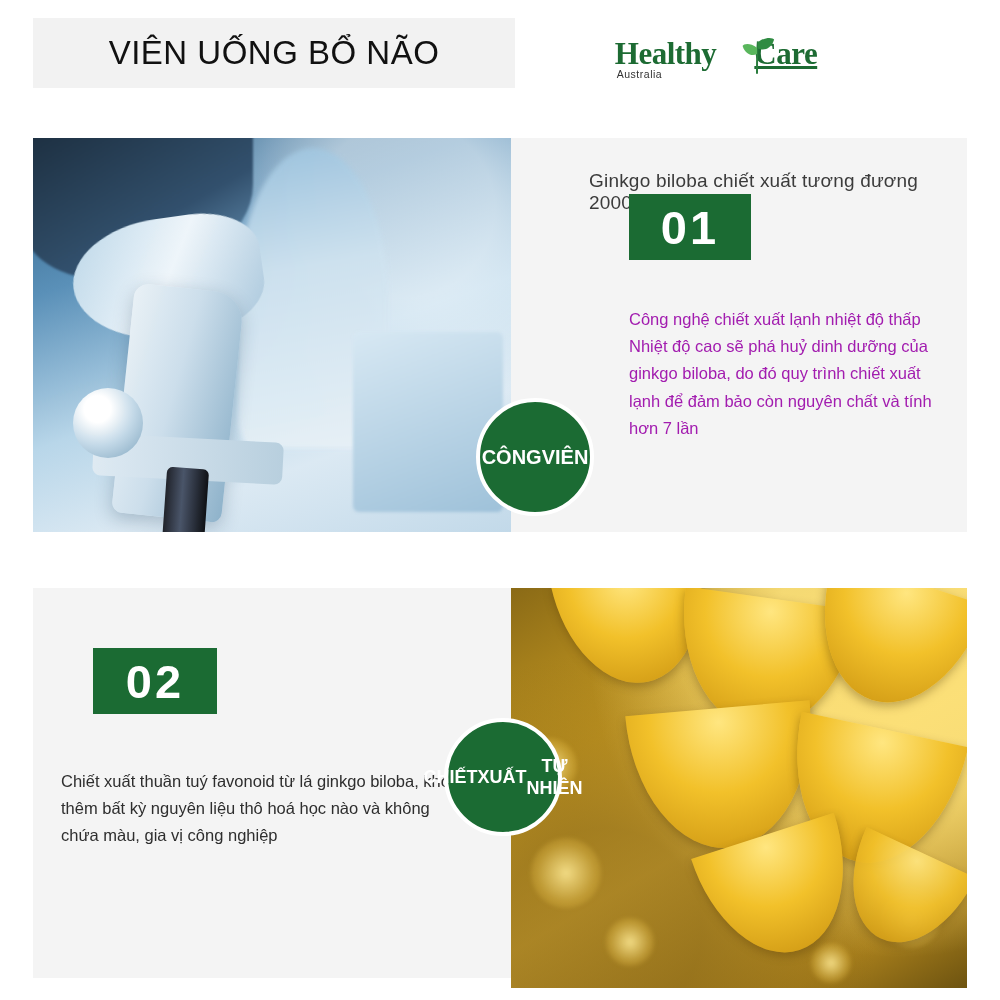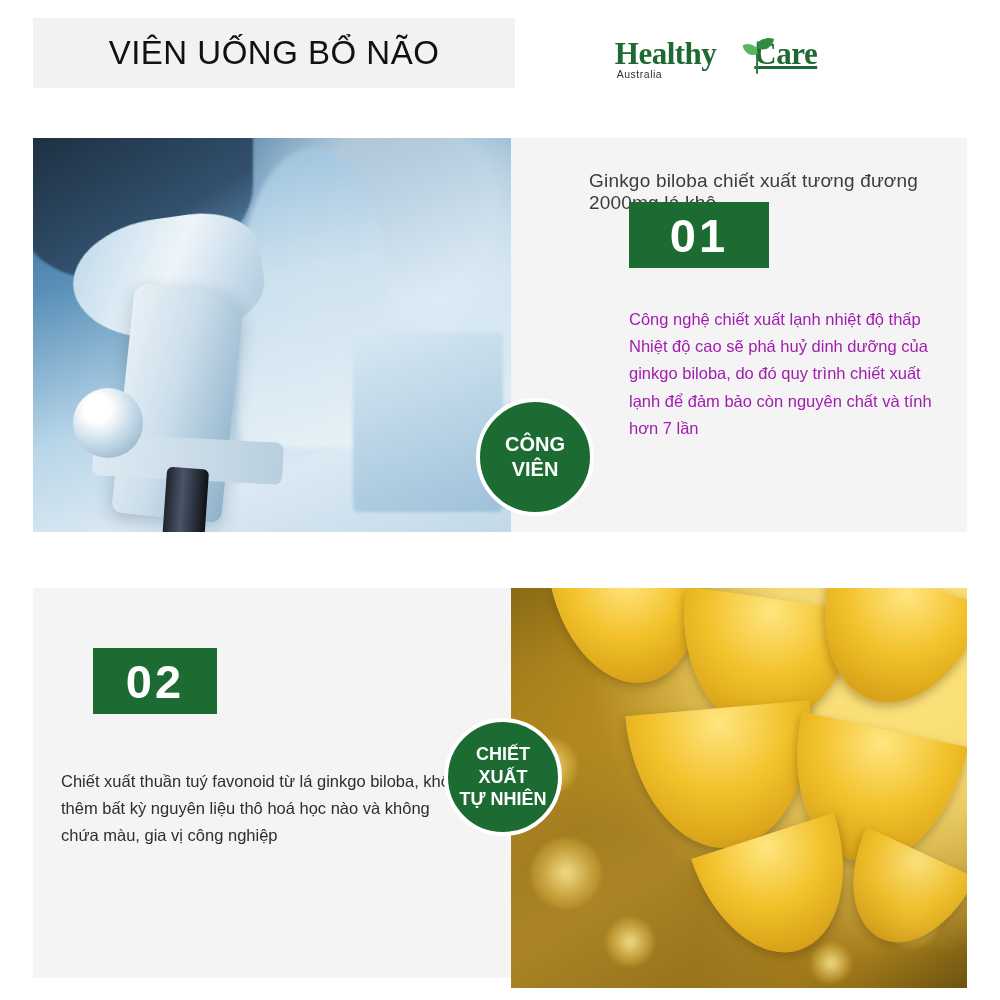--- a/index.html
+++ b/index.html
@@ -111,38 +111,38 @@
     color: #fff;
     font-size: 47px;
     font-weight: bold;
     letter-spacing: 3px;
     display: flex;
     align-items: center;
     justify-content: center;
   }
   .sec1-num {
     position: absolute;
-    left: 118px; top: 64px;
-    width: 140px; height: 66px; text-align: right;
+    left: 118px; top: 56px;
+    width: 122px; height: 66px; text-align: right;
   }
   .sec1-body {
     position: absolute;
     left: 118px; top: 168px;
     width: 326px;
     font-size: 16.5px;
     line-height: 1.65;
     color: #a21caf;
   }
   .circle {
     position: absolute;
     border-radius: 50%;
     background: #1b6b33;
     color: #fff;
     display: flex;
-    flex-direction: column;
+    flex-direction: row;
     align-items: center;
     justify-content: center;
     text-align: center;
     font-size: 20px;
     font-weight: bold;
     line-height: 1.25;
     border: 4px solid #fff;
   }
   .sec1-circle {
     left: 443px; top: 260px;

